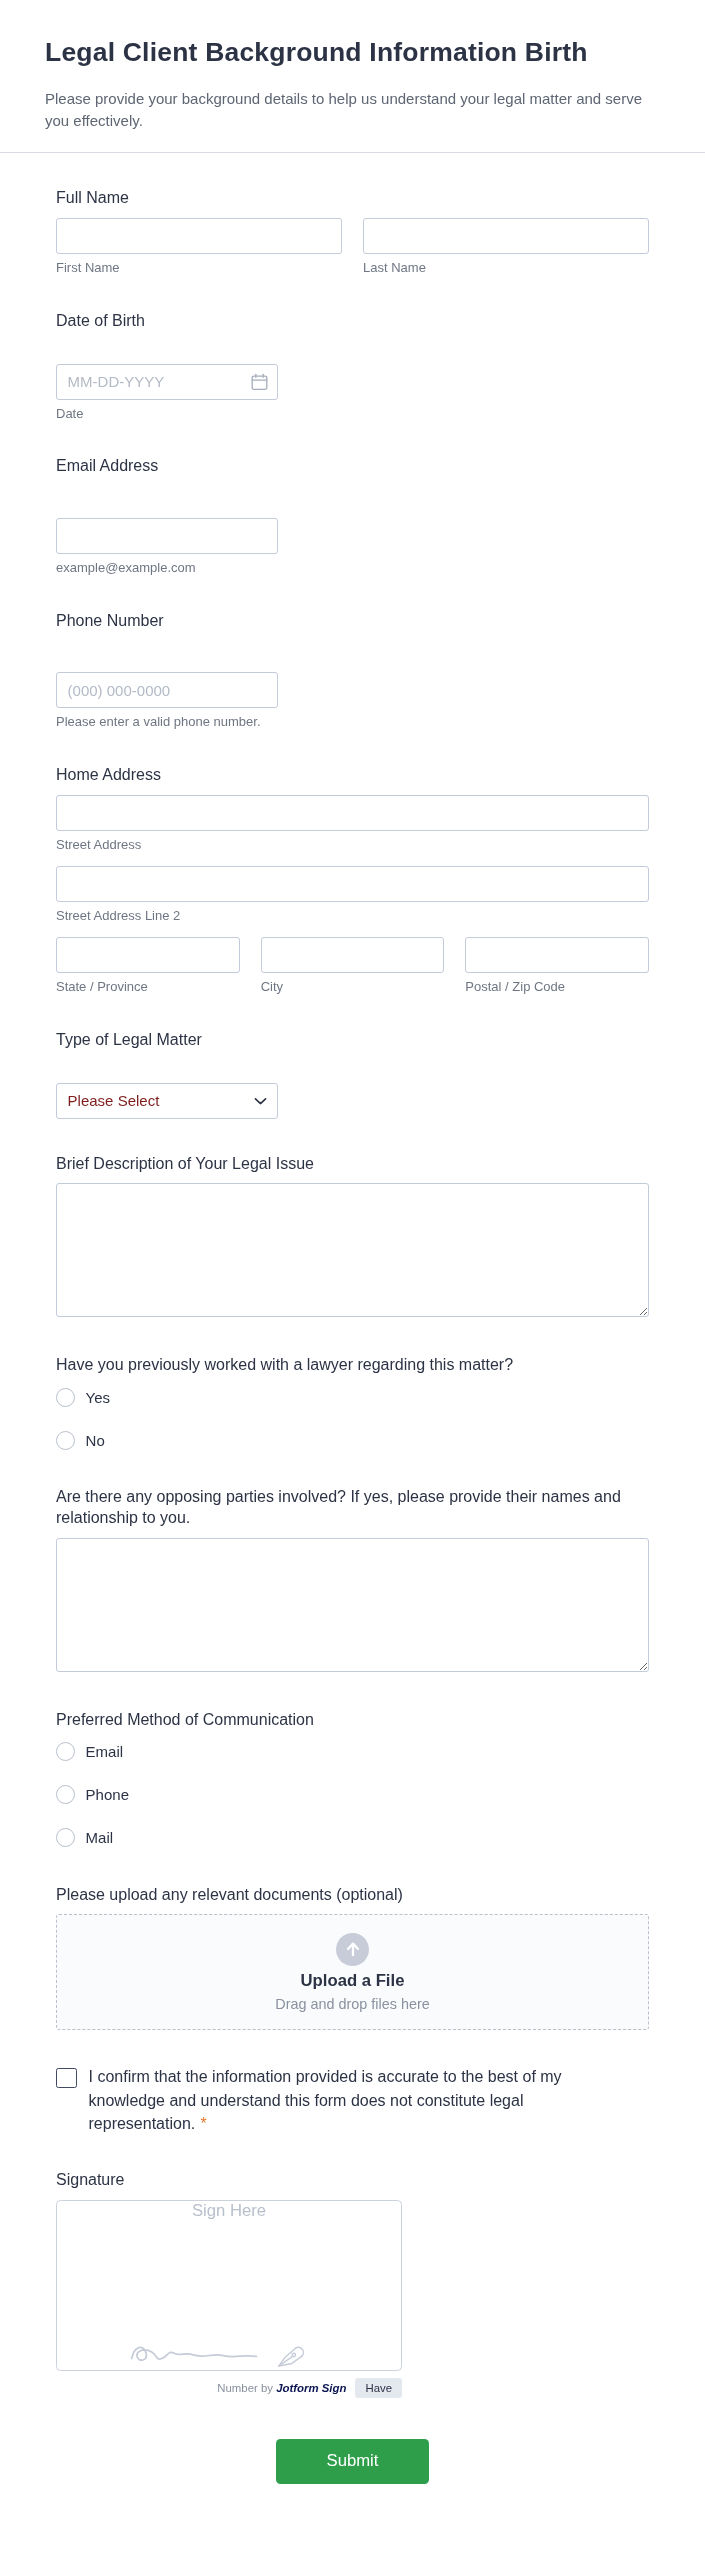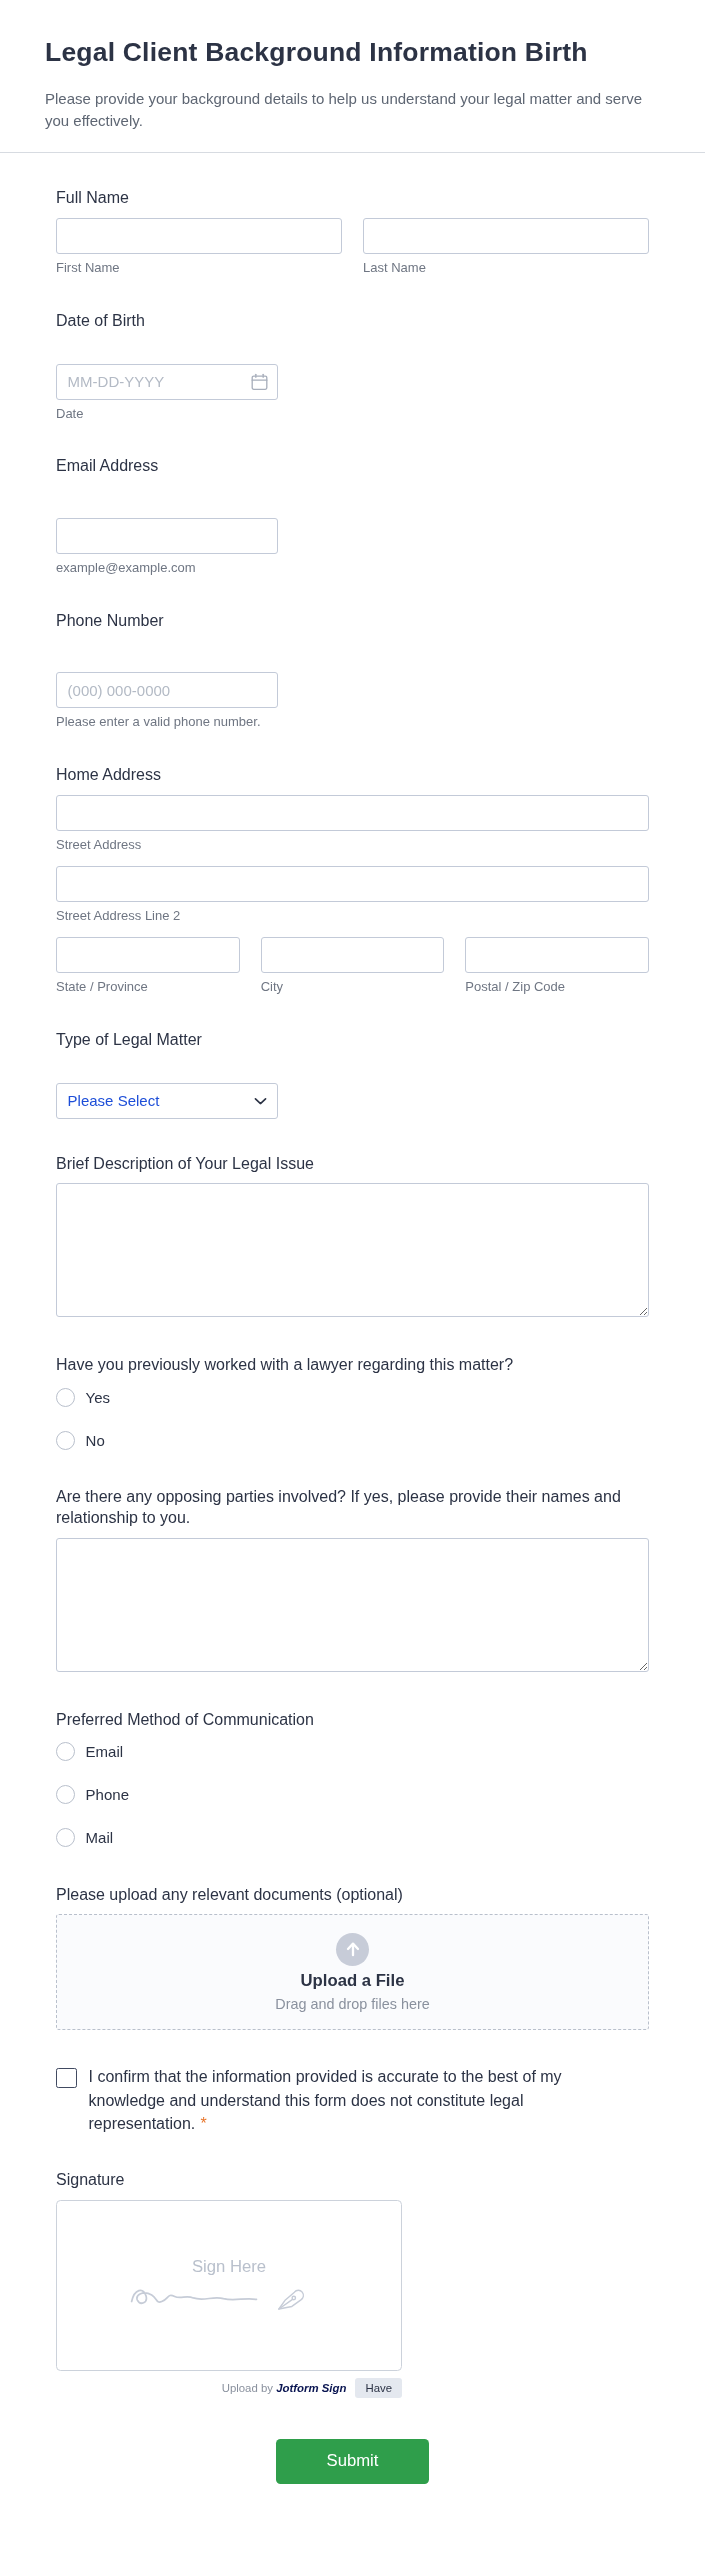--- a/index.html
+++ b/index.html
@@ -47,21 +47,21 @@
   .col{flex:1;min-width:0;}
   .sublabel{margin-top:6px;font-size:13px;color:#6f7683;line-height:1.2;}
 
   .addr-block{margin-bottom:13.6px;}
 
   .input-icon-wrap{position:relative;}
   .input-icon-wrap .tinput{padding-right:35px;}
   .cal{position:absolute;right:9px;top:50%;transform:translateY(-50%);display:flex;cursor:pointer;}
 
   .select-wrap{position:relative;}
-  .tselect{height:36px;padding:0 33px 0 10.6px;appearance:none;-webkit-appearance:none;color:#1d4ed8;}
+  .tselect{height:36px;padding:0 33px 0 10.6px;appearance:none;-webkit-appearance:none;color:#7f1d1d;}
   .chev{position:absolute;right:11.4px;top:50%;transform:translateY(-50%);display:flex;pointer-events:none;}
 
   
   .opts{display:flex;flex-direction:column;gap:19px;}
   .opt{display:flex;align-items:center;gap:10.6px;min-height:24px;cursor:pointer;width:max-content;}
   .opt input[type=radio]{
     appearance:none;-webkit-appearance:none;width:19px;height:19px;flex:none;
     border:1.5px solid #b9c0cc;border-radius:50%;background:#fff;margin:0;cursor:pointer;
   }
   .opt-label{font-size:15px;color:#2c3345;}
@@ -85,21 +85,21 @@
     border:1.5px solid #414a61;border-radius:2.3px;background:#fff;cursor:pointer;
   }
   .consent-text{font-size:16px;line-height:1.45;color:#2c3345;max-width:531px;}
   .req{color:var(--required-orange,#e8762c);margin-left:5.3px;font-size:16px;}
 
   
   .sig-box{
     width:346px;height:171px;border:0.8px solid #ccd2db;border-radius:4.5px;background:#fff;
     position:relative;cursor:crosshair;
   }
-  .sig-ph{position:absolute;inset:0;display:flex;flex-direction:column;align-items:center;justify-content:center;}
+  .sig-ph{position:absolute;inset:0;display:flex;flex-direction:column;align-items:center;justify-content:space-between;}
   .sig-text{font-size:16.7px;color:#b9c0cc;margin-bottom:1.5px;}
   .sig-art{display:flex;align-items:flex-end;gap:0;margin-top:1.5px;margin-left:-23px;}
   .sig-meta{
     width:346px;margin-top:7.6px;display:flex;justify-content:flex-end;align-items:center;gap:9px;
   }
   .pb{font-size:11.4px;color:#8a919e;}
   .pb b{color:var(--brand-navy,#0a1551);font-weight:700;font-style:italic;}
   .clear-btn{
     font-family:"Liberation Sans", sans-serif;
     font-size:11.4px;color:#2c3345;background:#e4e8ef;border:none;border-radius:3px;
@@ -293,21 +293,21 @@
               <g fill="none" stroke="#c6ccd7" stroke-width="2.2" stroke-linejoin="round" stroke-linecap="round">
                 <path d="M6 40 L16 26 L30 14 C 33 10 39 10 42 14 C 45 18 44 23 40 26 L 26 36 Z"></path>
                 <circle cx="29" cy="23" r="2.6"></circle>
                 <line x1="6" y1="40" x2="27" y2="25"></line>
               </g>
             </svg>
           </div>
         </div>
       </div>
       <div class="sig-meta">
-        <span class="pb"><span>Upload by</span> <b>Jotform Sign</b></span>
+        <span class="pb"><span>Number by</span> <b>Jotform Sign</b></span>
         <button class="clear-btn">Have</button>
       </div>
     </section>
 
     <div class="submit-row">
       <button class="submit-btn">Submit</button>
     </div>
 
   </main>
 </div>

